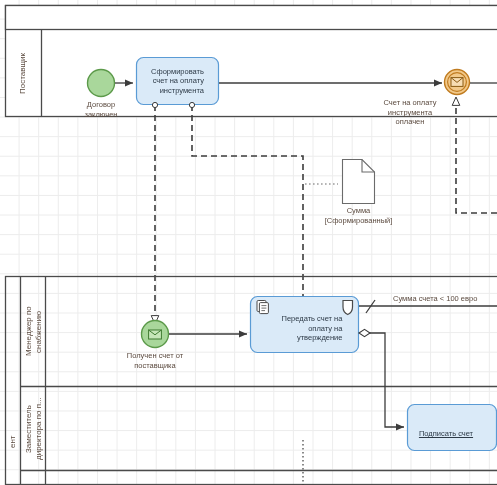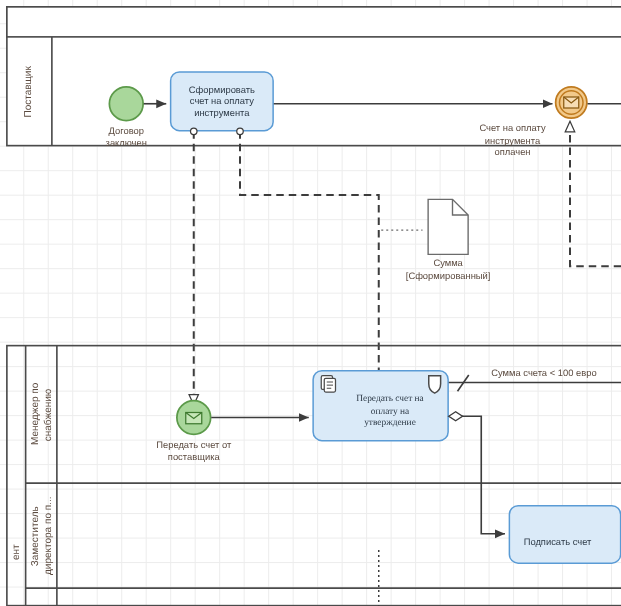--- a/index.html
+++ b/index.html
@@ -41,21 +41,21 @@
     white-space:pre-line;
     display:flex;
     align-items:center;
     justify-content:center;
   }
   .tasklabel{
     position:absolute;
     color:#2d3a47;
     font-size:7.5px;
     line-height:9.5px;
-    text-align:center;
+    text-align:right;
     white-space:pre-line;
     display:flex;
     align-items:center;
     justify-content:center;
   }
   .flowlabel{
     position:absolute;
     color:#5b4a3f;
     font-size:7.5px;
     line-height:9.5px;
@@ -190,25 +190,25 @@
 [Сформированный]</div>
 
   <div class="vlabel" style="left:5px;top:400px;width:16px;height:84px;font-size:8px;">ент</div>
 
   <div class="vlabel" style="left:21px;top:277px;width:25px;height:109px;">Менеджер по
 снабжению</div>
 
   <div class="vlabel" style="left:21px;top:387px;width:25px;height:84px;">Заместитель
 директора по п...</div>
 
-  <div class="lbl" style="left:107px;top:351px;width:96px;">Передать счет от
+  <div class="lbl" style="left:107px;top:351px;width:96px;">Получен счет от
 поставщика</div>
 
-  <div class="tasklabel" style="left:251px;top:305px;width:122px;height:47px;font-family:Liberation Serif, serif;">Передать счет на
+  <div class="tasklabel" style="left:251px;top:305px;width:122px;height:47px;">Передать счет на
 оплату на
 утверждение</div>
 
   <div class="flowlabel" style="left:393px;top:294px;width:120px;">Сумма счета &lt; 100 евро</div>
 
 
-  <div class="tasklabel" style="left:402px;top:405px;width:88px;height:58px;">Подписать счет</div>
+  <div class="tasklabel" style="left:402px;top:405px;width:88px;height:58px;text-decoration:underline;">Подписать счет</div>
 
 </div>
 
 </body></html>

